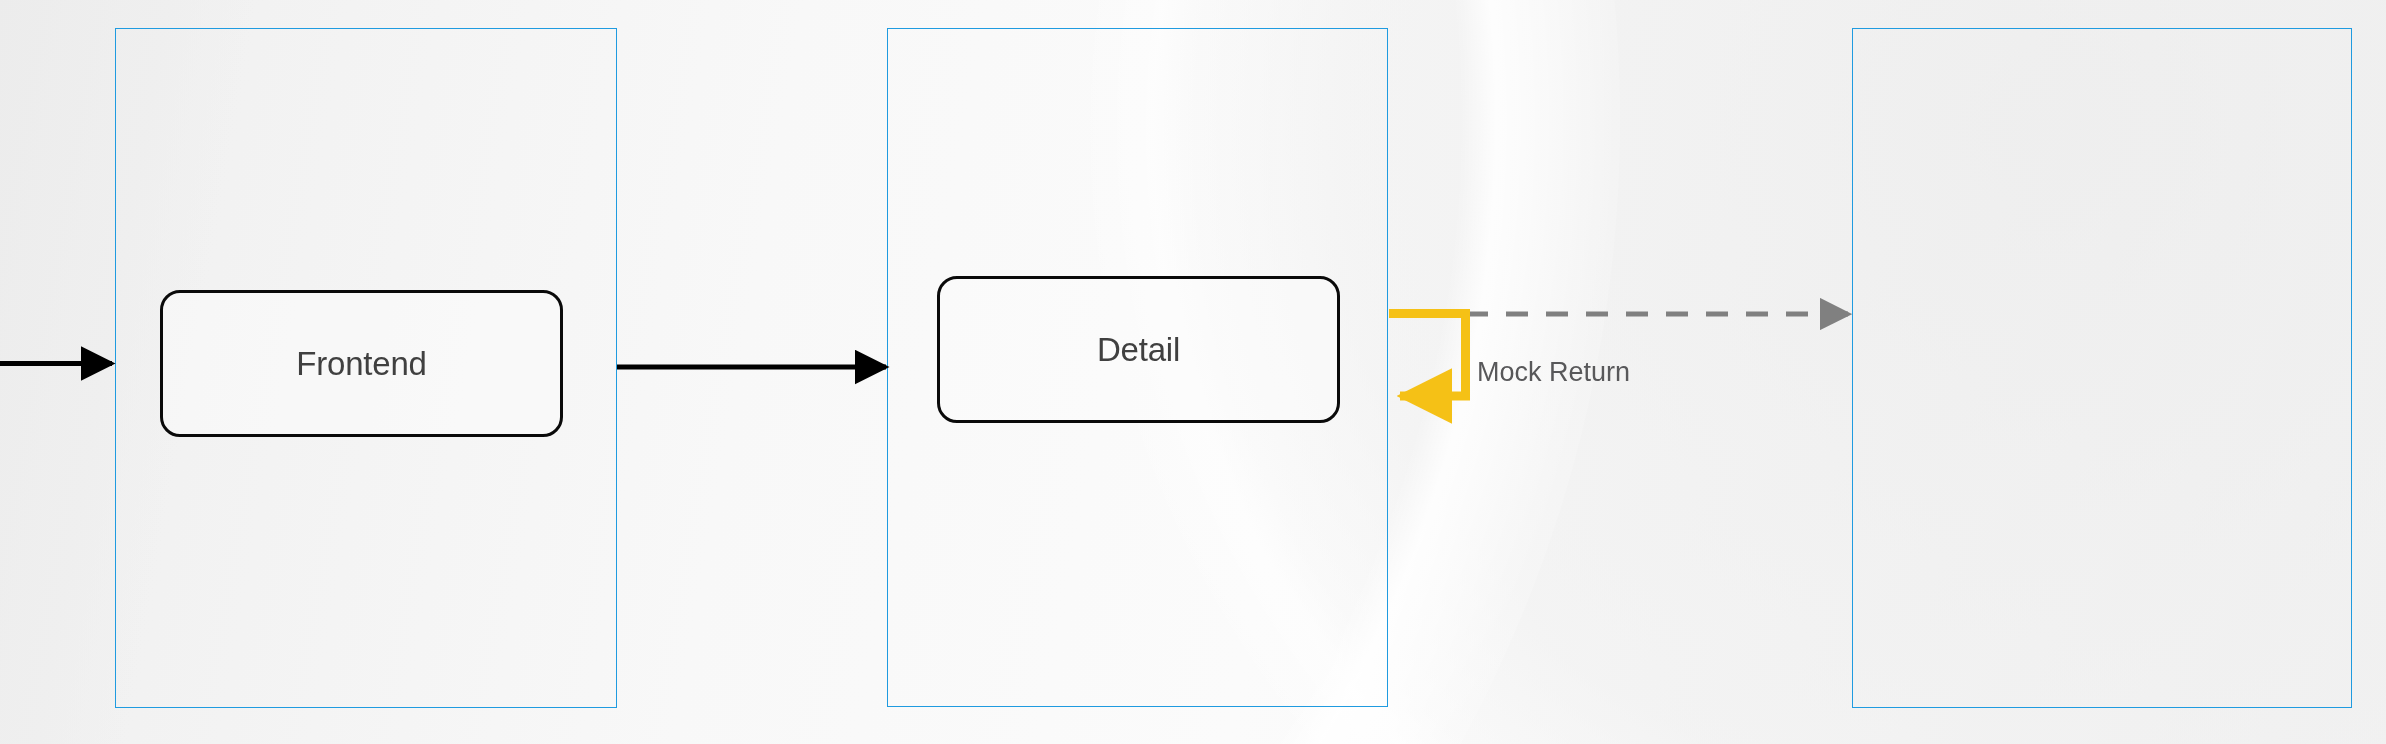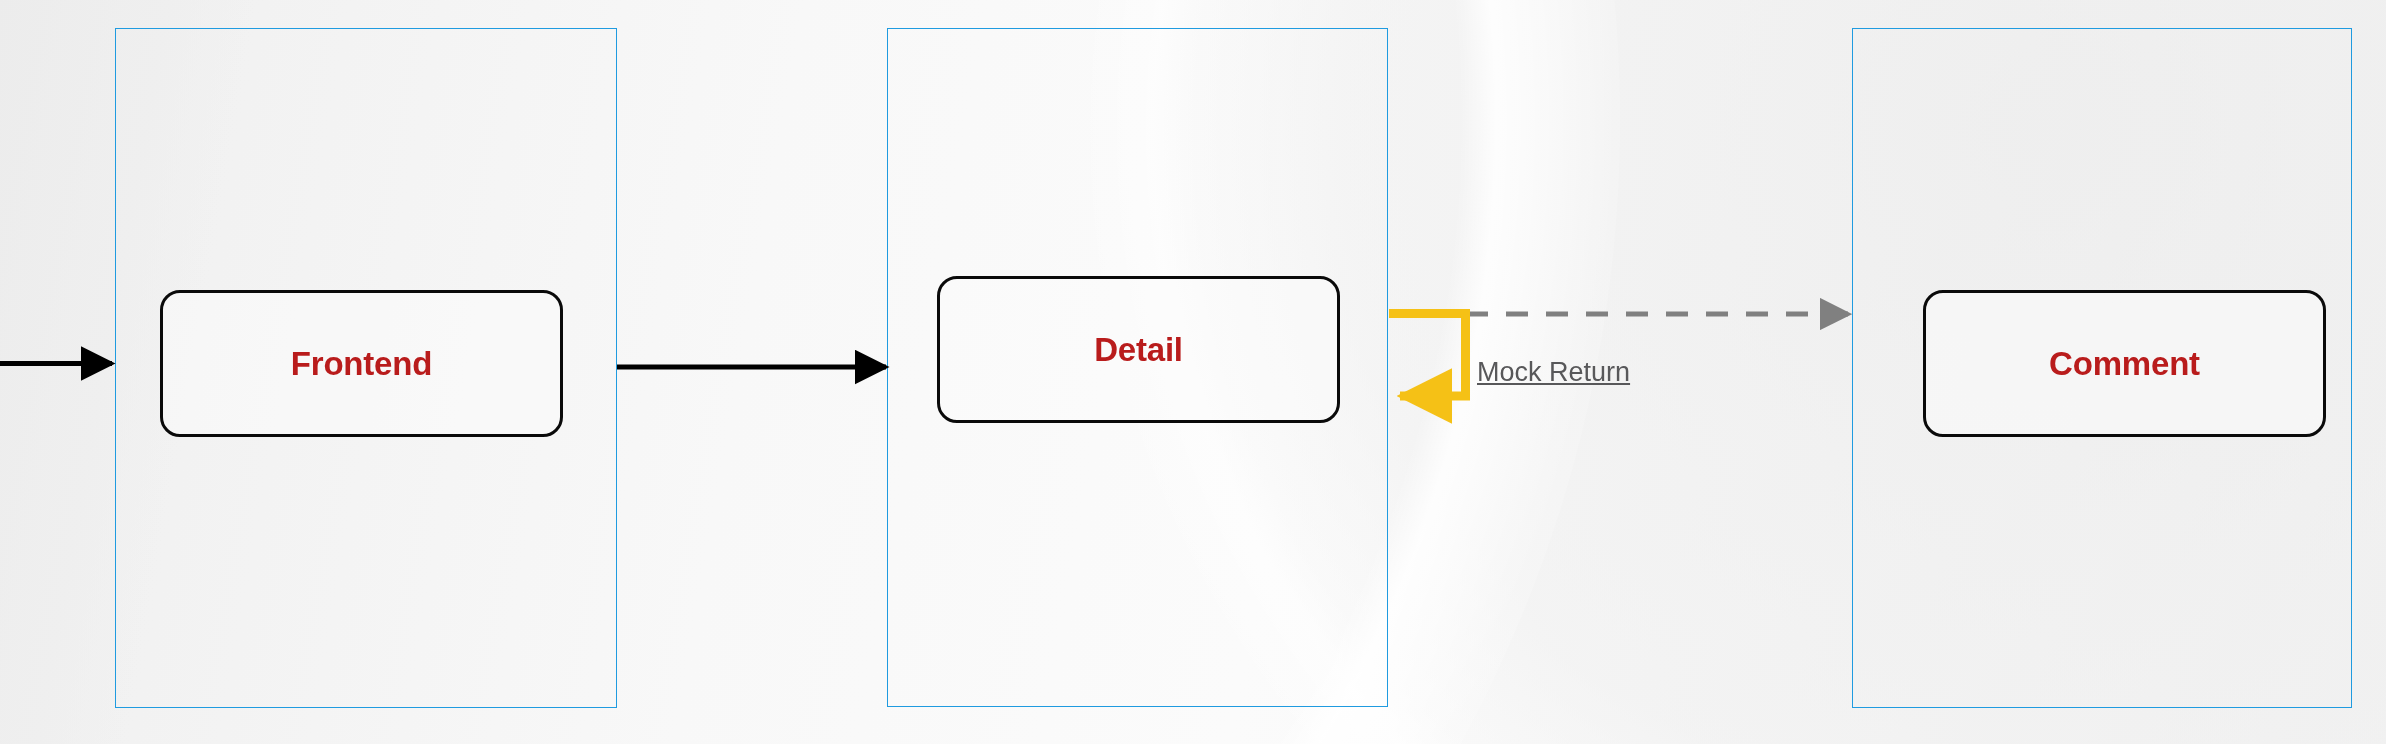--- a/index.html
+++ b/index.html
@@ -95,42 +95,41 @@
     border: 3px solid #0a0a0a;
     border-radius: 20px;
     background: rgba(252,252,252,0.55);
     display: flex;
     align-items: center;
     justify-content: center;
   }
   .node-label {
     font-family: "Liberation Sans", sans-serif;
     font-size: 33px;
-    font-weight: 700;
-    color: #b91c1c;
+    font-weight: 400;
+    color: #404040;
     letter-spacing: -0.2px;
     white-space: nowrap;
   }
   
   #edges {
     position: absolute;
     left: 0;
     top: 0;
     width: 2386px;
     height: 744px;
     overflow: visible;
   }
   .edge-label {
     position: absolute;
     font-family: "Liberation Sans", sans-serif;
     font-size: 27px;
     font-weight: 400;
     color: #58585a;
     white-space: nowrap;
-    text-decoration: underline;
   }
 </style>
 </head>
 <body>
 
 <div id="canvas">
 
   <div class="bg-layer bg-base"></div>
   <div class="bg-layer">
     <div class="bg-wedge"></div>
@@ -176,17 +175,14 @@
   <div class="edge-label" style="left:1477px; top:357px;">Mock Return</div>
 
   <div class="node" style="left:160px; top:290px; width:403px; height:147px;">
     <span class="node-label">Frontend</span>
   </div>
 
   <div class="node" style="left:937px; top:276px; width:403px; height:147px;">
     <span class="node-label">Detail</span>
   </div>
 
-  <div class="node" style="left:1923px; top:290px; width:403px; height:147px;">
-    <span class="node-label">Comment</span>
-  </div>
 
 </div>
 
 </body></html>

